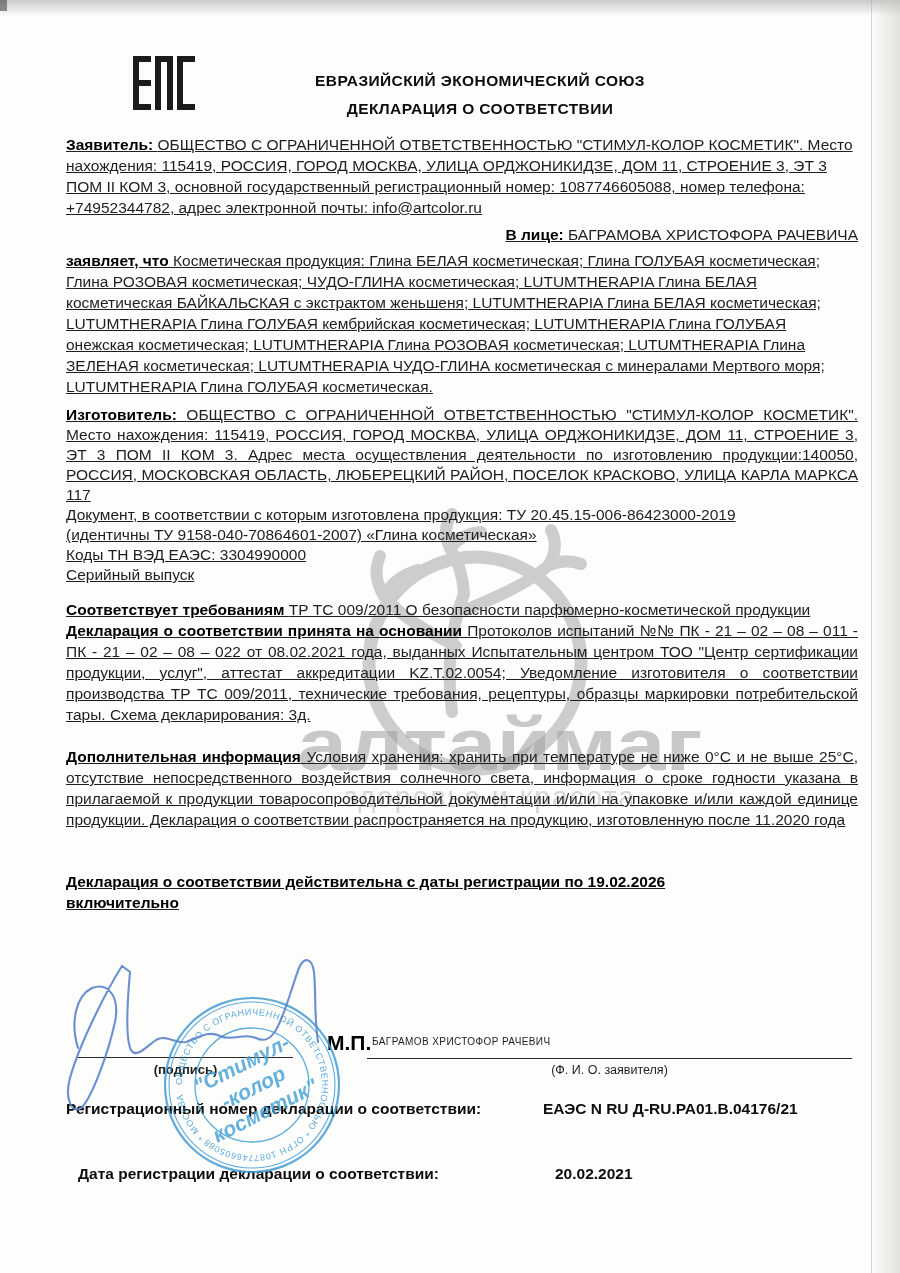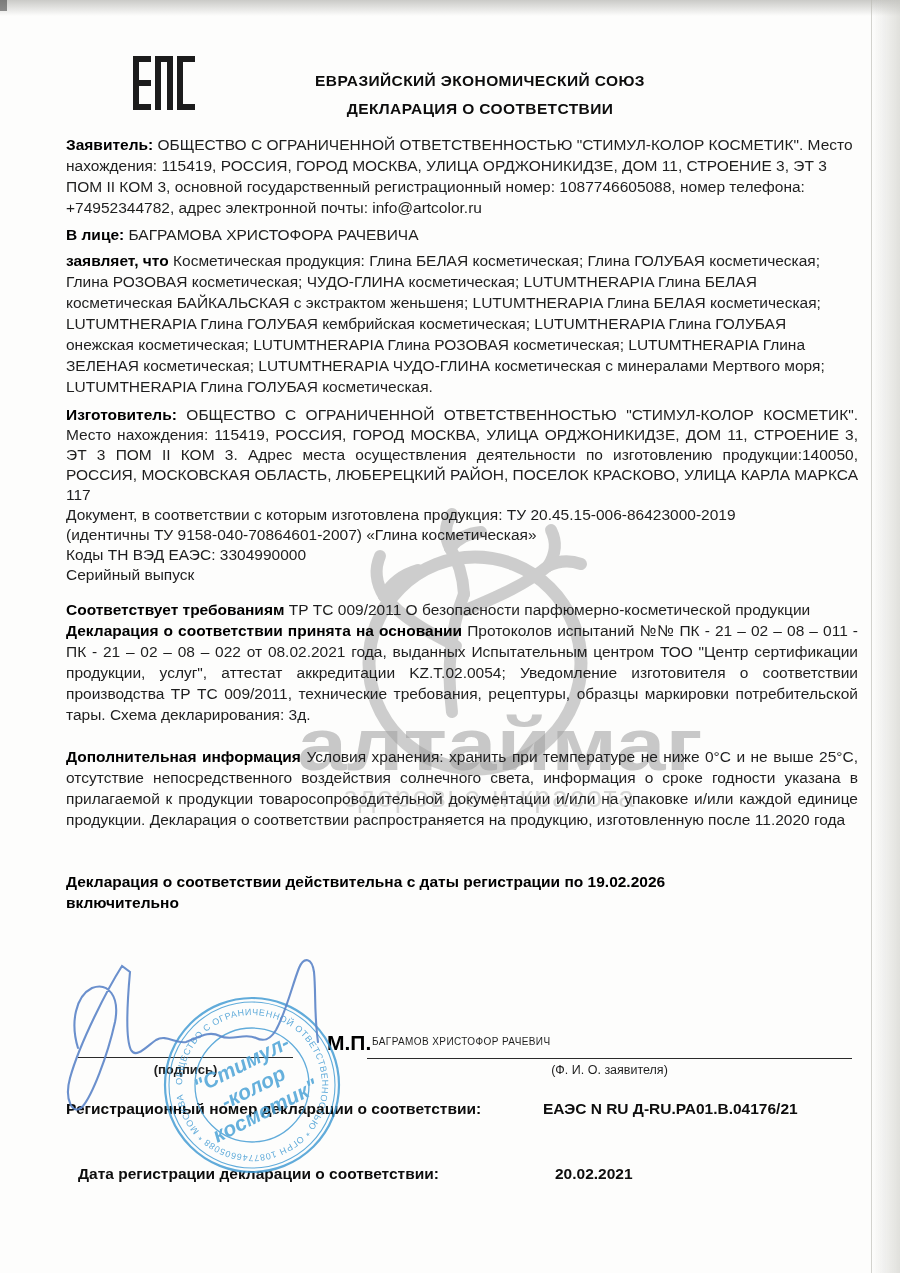--- a/index.html
+++ b/index.html
@@ -17,25 +17,25 @@
   
   .watermark{position:absolute;left:0;top:0;z-index:0;}
   
   .eac{position:absolute;left:133px;top:56px;z-index:1;}
   .title-wrap{position:absolute;left:0;top:72px;width:100%;padding-left:60px;box-sizing:border-box;
     text-align:center;z-index:1;}
   .title{font-size:15.5px;font-weight:bold;color:#0d0d0d;letter-spacing:.4px;line-height:18px;}
   .title.t2{margin-top:10px;}
   
   .body{position:absolute;left:66px;top:134px;width:792px;z-index:1;}
-  .para{margin:0;font-size:15.5px;line-height:21px;color:#1e1e1e;text-align:left;}
+  .para{margin:0;font-size:15.5px;line-height:21px;color:#1e1e1e;text-align:left;text-decoration:underline;}
   .para .b{font-weight:bold;color:#000;}
   .para.justify{text-align:justify;}
   .para.lh20{line-height:20px;}
-  .para.mt6{margin-top:6px;}  .para.mt7{margin-top:5px;}
+  .para.mt6{margin-top:6px;text-align:right;}  .para.mt7{margin-top:5px;}
   .para.mt8{margin-top:8px;}  .para.mt14{margin-top:14px;}
   .para.mt21{margin-top:21px;} .para.mt41{margin-top:41px;}
   .para.w660{max-width:660px;}
   
   .mp{position:absolute;left:327px;top:1031px;font-size:21px;font-weight:bold;color:#000;z-index:1;}
   .applicant-name{position:absolute;left:372px;top:1036px;font-size:10px;color:#1e1e1e;
     letter-spacing:.4px;z-index:1;}
   .sig-line{position:absolute;height:0;border-top:1.6px solid #2a2a2a;z-index:1;}
   .sig-line.left{left:78px;top:1057px;width:215px;}
   .sig-line.right{left:367px;top:1058px;width:485px;}

